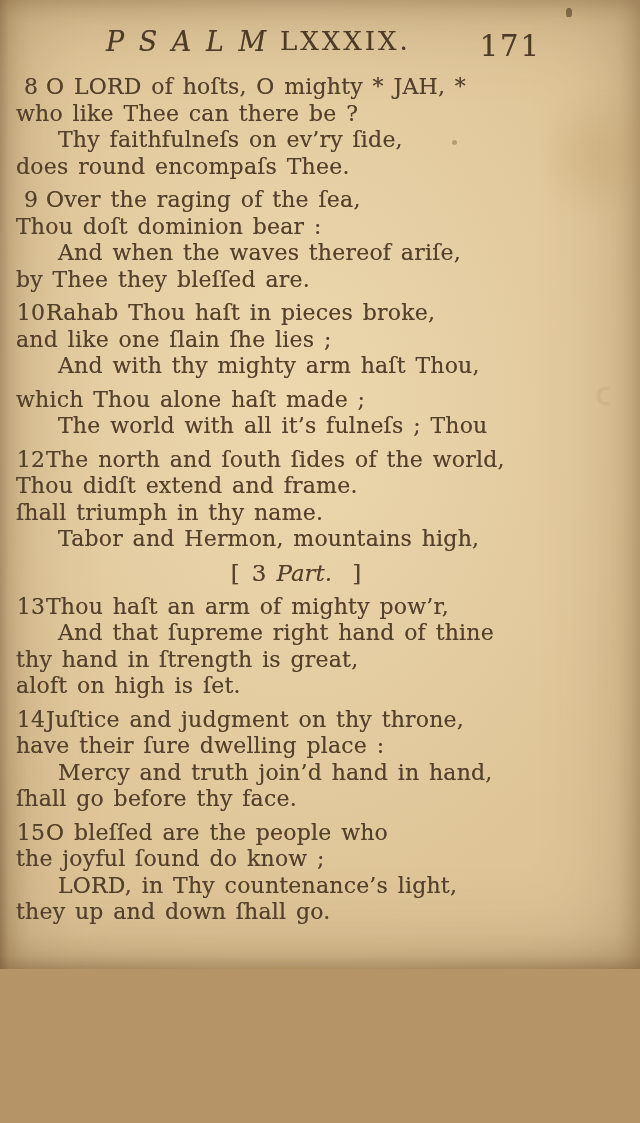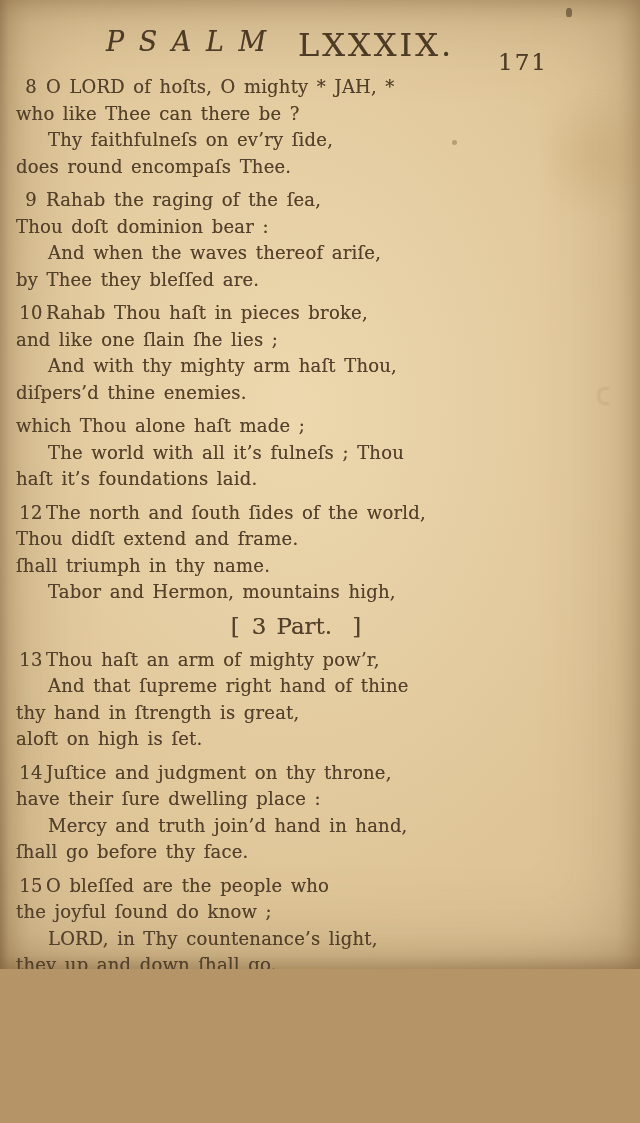--- a/index.html
+++ b/index.html
@@ -15,37 +15,37 @@
       linear-gradient(270deg, rgba(146,110,66,0.28) 0px, rgba(0,0,0,0) 24px),
       linear-gradient(0deg, rgba(128,94,54,0.45) 0px, rgba(165,130,85,0.2) 14px, rgba(0,0,0,0) 36px),
       linear-gradient(180deg, rgba(150,116,72,0.3) 0px, rgba(0,0,0,0) 26px);
     box-shadow:inset 0 0 90px rgba(120,88,50,0.45), inset 0 0 18px rgba(110,78,42,0.3);
   }
   .ink{ text-shadow:0 0 0.6px rgba(83,64,42,0.55); }
 
   
   .header{position:absolute;top:26px;left:0;width:640px;height:36px;}
   .title{position:absolute;left:106px;top:0;font-style:italic;font-size:27px;letter-spacing:3px;color:#4d3b26;}
-  .chapter{position:absolute;left:298px;top:0;font-size:32px;letter-spacing:3px;color:#4d3b26;}
-  .pagenum{position:absolute;right:92px;top:3px;font-size:23px;letter-spacing:2px;color:#4d3b26;margin-top:20px;}
+  .chapter{position:absolute;left:280px;top:0;font-size:26px;letter-spacing:3px;color:#4d3b26;}
+  .pagenum{position:absolute;right:99px;top:3px;font-size:29px;letter-spacing:2px;color:#4d3b26;}
 
   
   .content{position:absolute;top:74px;left:16px;width:548px;}
   .verse{margin-bottom:7px;}
-  .vline{font-size:18px;line-height:26.5px;white-space:nowrap;letter-spacing:0.2px;word-spacing:2.5px;}
+  .vline{font-size:22px;line-height:26.5px;white-space:nowrap;letter-spacing:0.2px;word-spacing:2.5px;}
   .vnum{display:inline-block;width:30px;text-align:center;}
   .ind2{}
-  .ind3{margin-left:32px;}
+  .ind3{margin-left:42px;}
   .ind4{}
 
   
   .divider{width:500px;margin:6px 0 8px 30px;text-align:center;font-size:23px;line-height:26px;white-space:nowrap;}
   .divider .br{letter-spacing:0;}
   .divider .dnum{margin:0 10px 0 12px;}
-  .divider .dlabel{margin-right:20px;text-align:center;}
+  .divider .dlabel{font-style:italic;margin-right:20px;text-align:center;}
 
   
   .catchword{position:absolute;top:1024px;right:90px;font-size:22px;word-spacing:4px;}
 
   
   .stain{position:absolute;pointer-events:none;}
   .stain-orange{left:588px;top:1000px;width:42px;height:40px;border-radius:50%;
     background:radial-gradient(circle,rgba(186,115,42,0.5) 0%,rgba(186,115,42,0.18) 55%,rgba(0,0,0,0) 75%);filter:blur(3px);}
   .stain-rightblotch{left:548px;top:80px;width:92px;height:150px;border-radius:50%;
     background:radial-gradient(circle,rgba(172,128,72,0.18) 0%,rgba(0,0,0,0) 70%);filter:blur(6px);}
@@ -70,37 +70,35 @@
   <div class="content ink">
 
     <div class="verse">
       <div class="vline"><span class="vnum">8</span><span>O LORD of hoſts, O mighty * JAH, *</span></div>
       <div class="vline ind2">who like Thee can there be ?</div>
       <div class="vline ind3">Thy faithfulneſs on ev’ry ſide,</div>
       <div class="vline ind4">does round encompaſs Thee.</div>
     </div>
 
     <div class="verse">
-      <div class="vline"><span class="vnum">9</span><span>Rahab the raging of the ſea,</span></div>
+      <div class="vline"><span class="vnum">9</span><span>Over the raging of the ſea,</span></div>
       <div class="vline ind2">Thou doſt dominion bear :</div>
       <div class="vline ind3">And when the waves thereof ariſe,</div>
       <div class="vline ind4">by Thee they bleſſed are.</div>
     </div>
 
     <div class="verse">
       <div class="vline"><span class="vnum">10</span><span>Rahab Thou haſt in pieces broke,</span></div>
       <div class="vline ind2">and like one ſlain ſhe lies ;</div>
       <div class="vline ind3">And with thy mighty arm haſt Thou,</div>
-      <div class="vline ind4">diſpers’d thine enemies.</div>
     </div>
 
     <div class="verse">
       <div class="vline ind2">which Thou alone haſt made ;</div>
       <div class="vline ind3">The world with all it’s fulneſs ; Thou</div>
-      <div class="vline ind4">haſt it’s foundations laid.</div>
     </div>
 
     <div class="verse">
       <div class="vline"><span class="vnum">12</span><span>The north and ſouth ſides of the world,</span></div>
       <div class="vline ind2">Thou didſt extend and frame.</div>
       <div class="vline ind4">ſhall triumph in thy name.</div>
       <div class="vline ind3">Tabor and Hermon, mountains high,</div>
     </div>
 
     <div class="divider">

